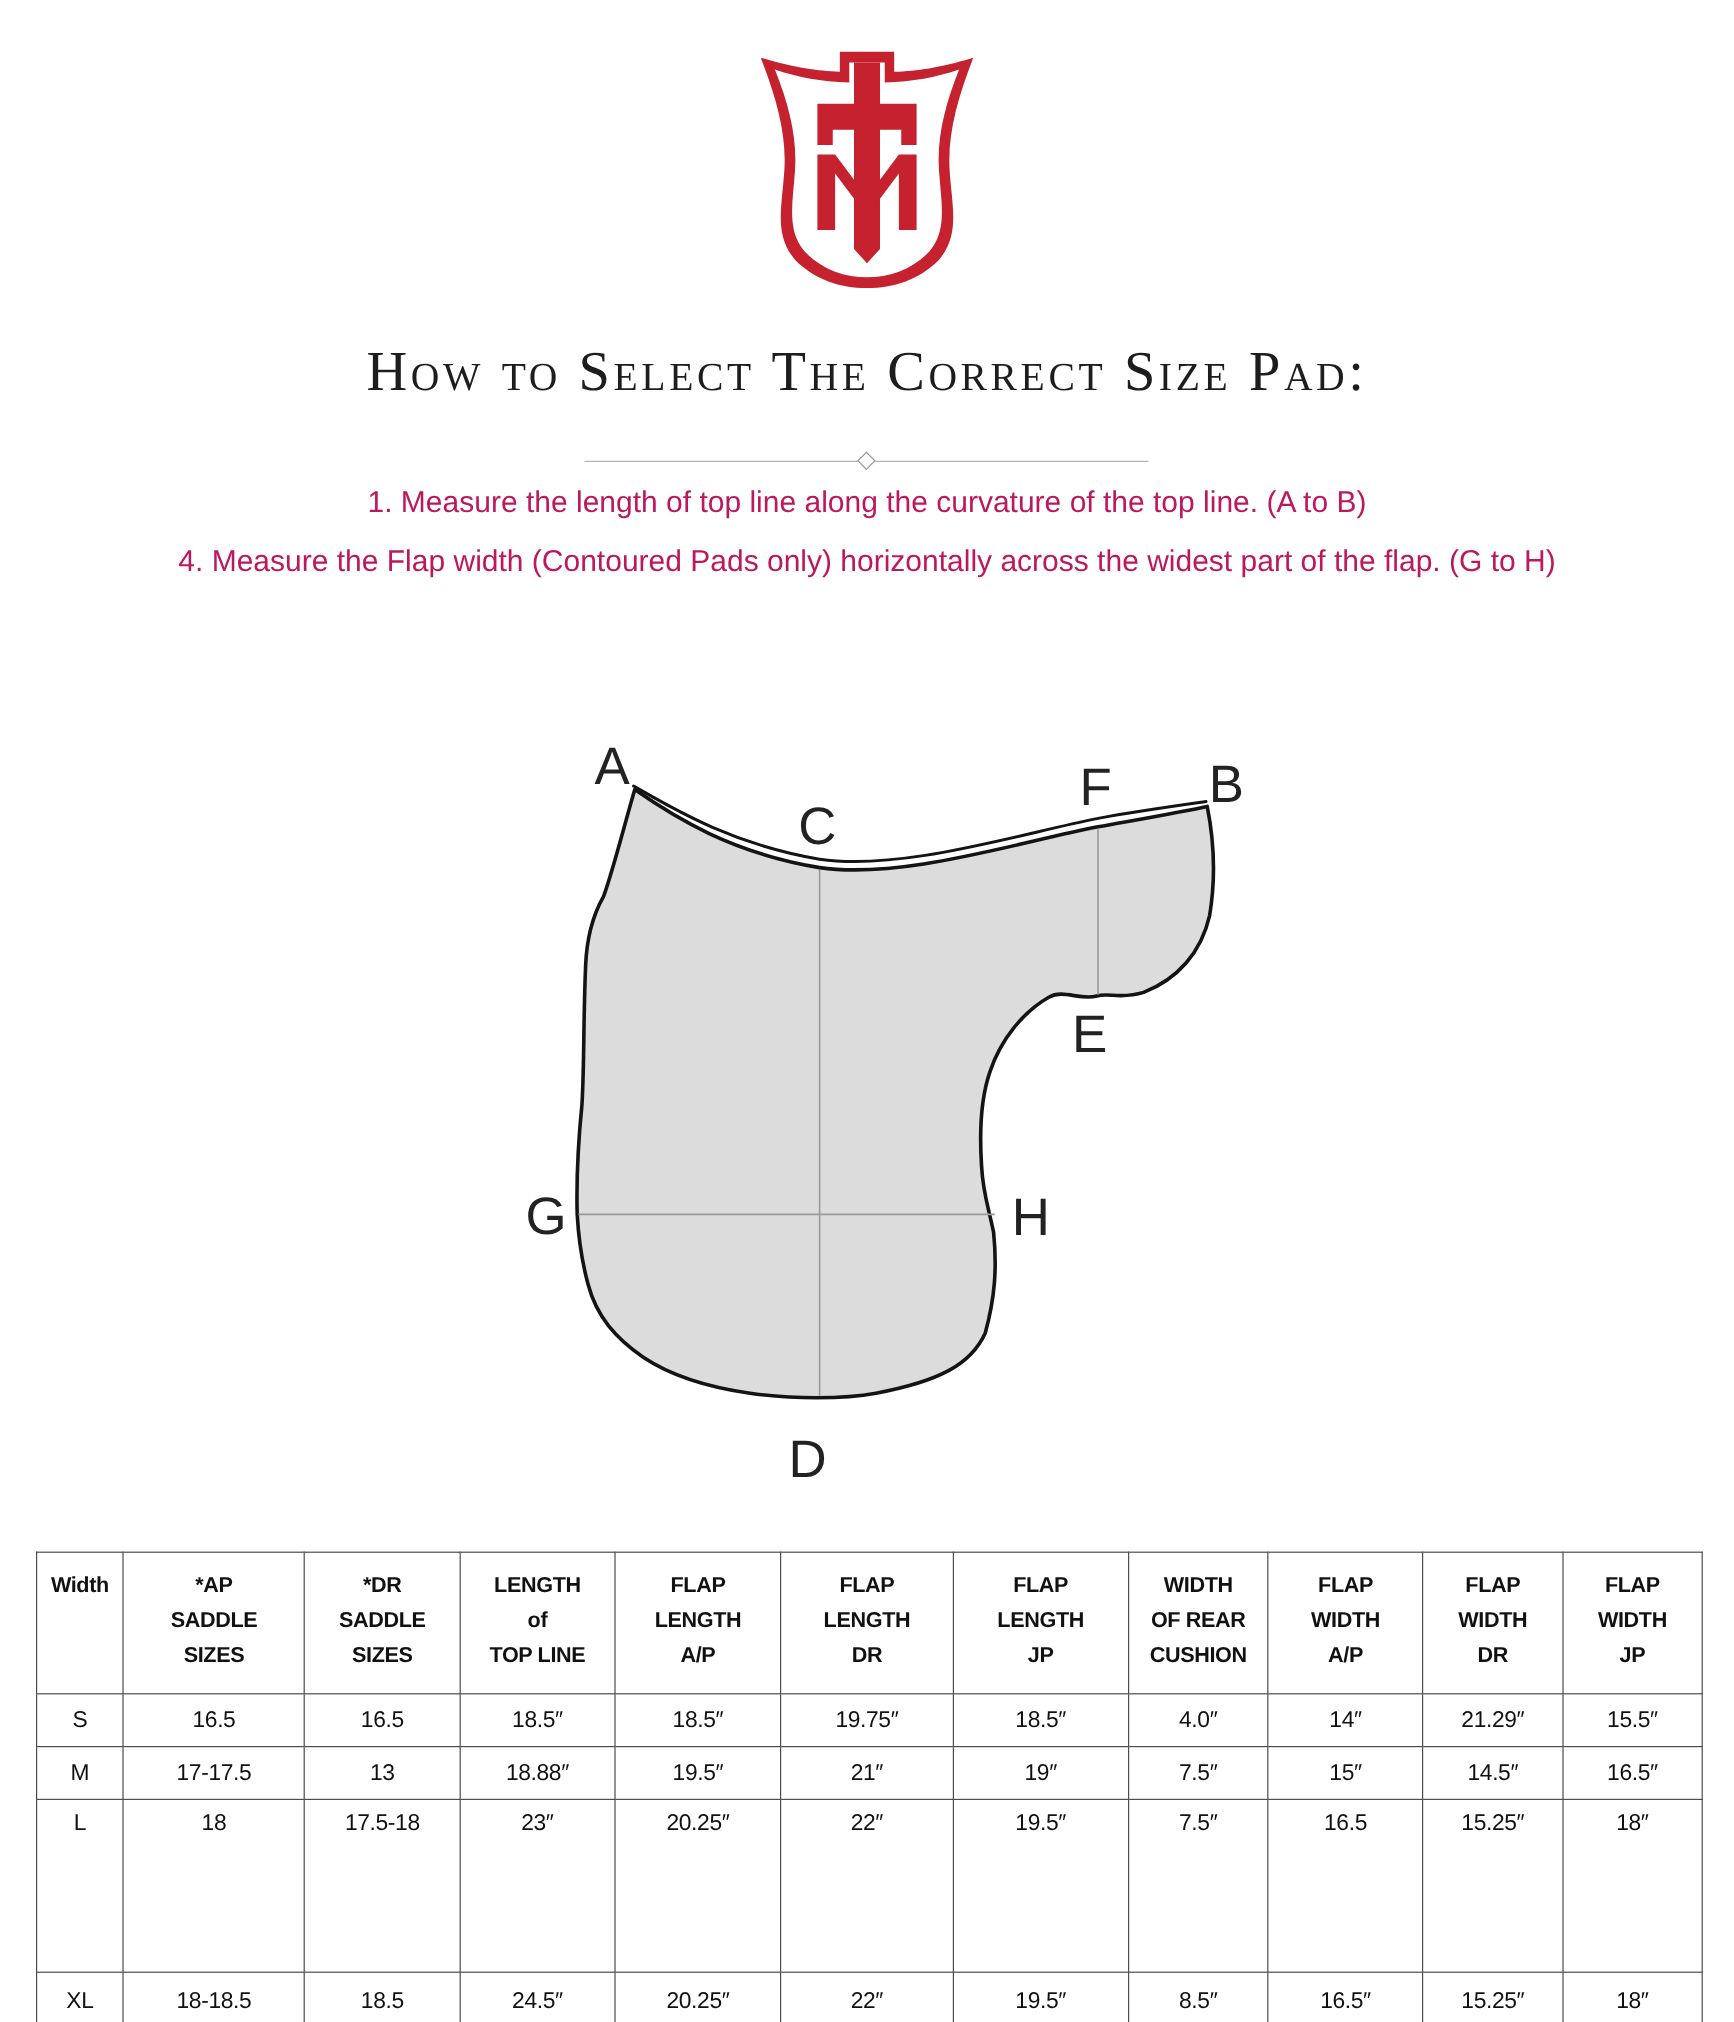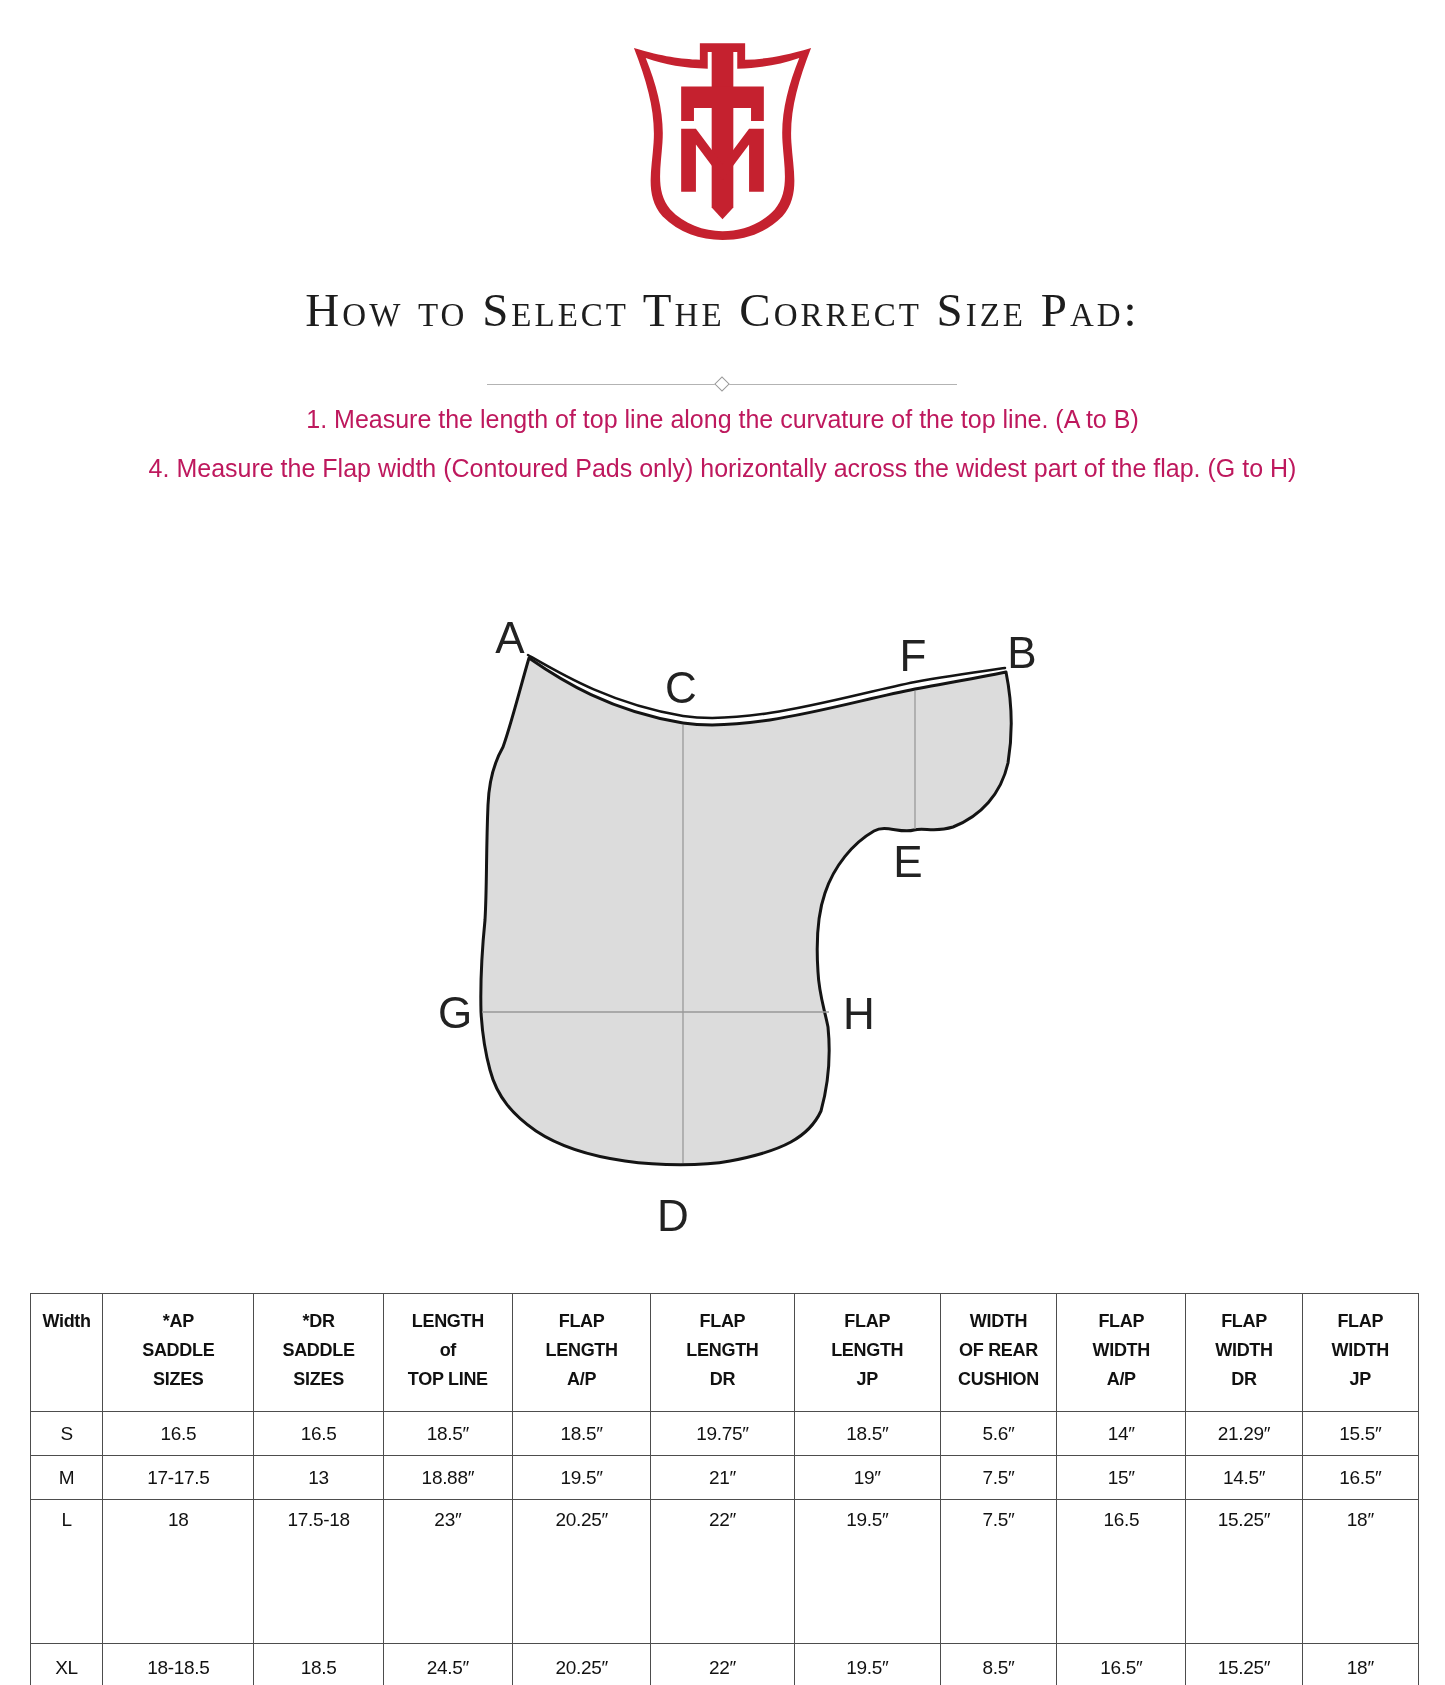--- a/index.html
+++ b/index.html
@@ -179,21 +179,21 @@
     </thead>
   <tbody>
       <tr>
         <td>S</td>
         <td>16.5</td>
         <td>16.5</td>
         <td>18.5″</td>
         <td>18.5″</td>
         <td>19.75″</td>
         <td>18.5″</td>
-        <td>5.6″</td>
+        <td>4.0″</td>
         <td>14″</td>
         <td>21.29″</td>
         <td>15.5″</td>
       </tr>
       <tr>
         <td>M</td>
         <td>17-17.5</td>
         <td>13</td>
         <td>18.88″</td>
         <td>19.5″</td>

